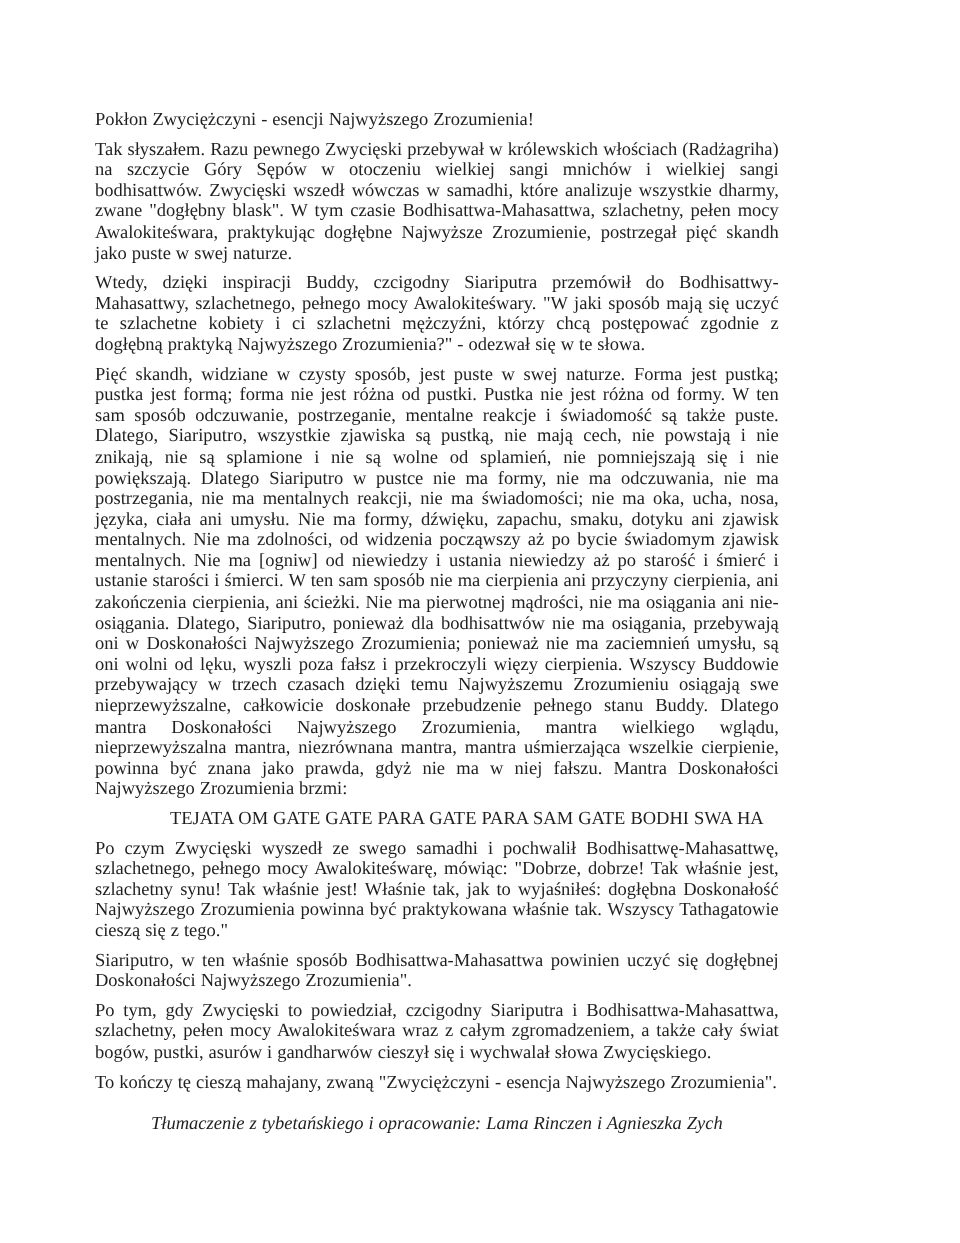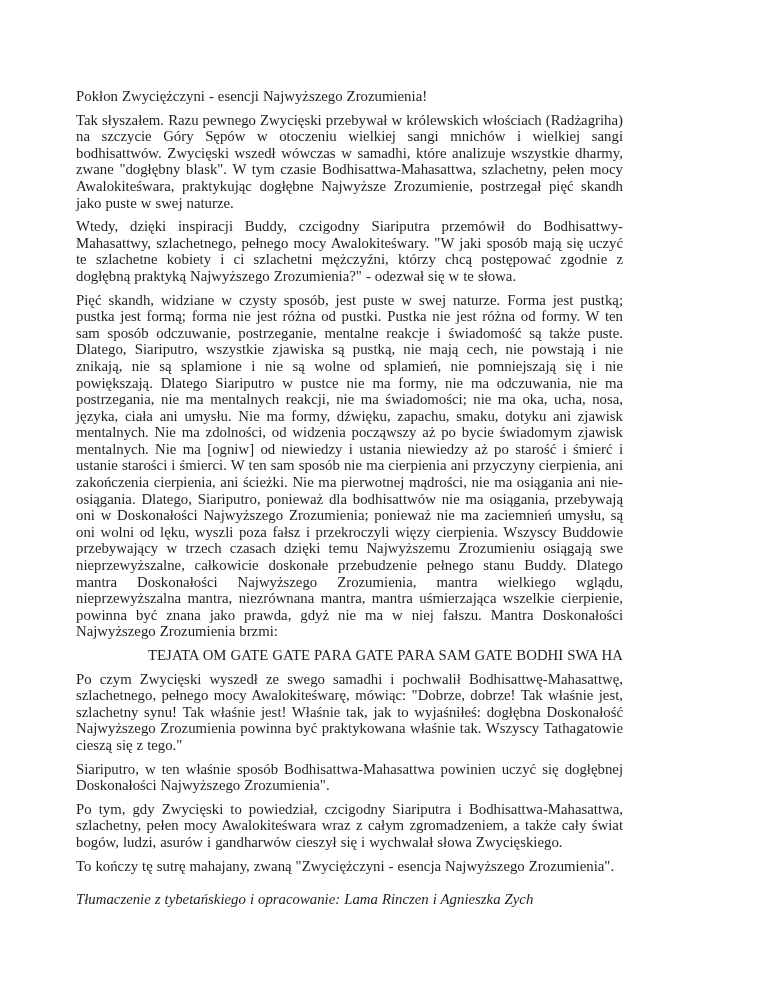--- a/index.html
+++ b/index.html
@@ -25,26 +25,26 @@
     line-height: 16.6px;
     color: #1f1f1f;
     text-align: justify;
     margin: 0 0 7px 0;
     word-spacing: 0.02em;
   }
   .title {
     text-align: left;
   }
   .mantra {
-    text-align: right;
+    text-align: center;
     margin-left: 48px;
   }
   .credit {
     font-style: italic;
-    text-align: left;
+    text-align: center;
     margin-top: 17px;
   }
 </style>
 </head>
 <body>
 
 <div class="page">
   <p class="para title">Pokłon Zwyciężczyni - esencji Najwyższego Zrozumienia!</p>
 
   <p class="para">Tak słyszałem. Razu pewnego Zwycięski przebywał w królewskich włościach (Radżagriha) na szczycie Góry Sępów w otoczeniu wielkiej sangi mnichów i wielkiej sangi bodhisattwów. Zwycięski wszedł wówczas w samadhi, które analizuje wszystkie dharmy, zwane "dogłębny blask". W tym czasie Bodhisattwa-Mahasattwa, szlachetny, pełen mocy Awalokiteśwara, praktykując dogłębne Najwyższe Zrozumienie, postrzegał pięć skandh jako puste w swej naturze.</p>
@@ -53,18 +53,18 @@
 
 
   <p class="para">Pięć skandh, widziane w czysty sposób, jest puste w swej naturze. Forma jest pustką; pustka jest formą; forma nie jest różna od pustki. Pustka nie jest różna od formy. W ten sam sposób odczuwanie, postrzeganie, mentalne reakcje i świadomość są także puste. Dlatego, Siariputro, wszystkie zjawiska są pustką, nie mają cech, nie powstają i nie znikają, nie są splamione i nie są wolne od splamień, nie pomniejszają się i nie powiększają. Dlatego Siariputro w pustce nie ma formy, nie ma odczuwania, nie ma postrzegania, nie ma mentalnych reakcji, nie ma świadomości; nie ma oka, ucha, nosa, języka, ciała ani umysłu. Nie ma formy, dźwięku, zapachu, smaku, dotyku ani zjawisk mentalnych. Nie ma zdolności, od widzenia począwszy aż po bycie świadomym zjawisk mentalnych. Nie ma [ogniw] od niewiedzy i ustania niewiedzy aż po starość i śmierć i ustanie starości i śmierci. W ten sam sposób nie ma cierpienia ani przyczyny cierpienia, ani zakończenia cierpienia, ani ścieżki. Nie ma pierwotnej mądrości, nie ma osiągania ani nie-osiągania. Dlatego, Siariputro, ponieważ dla bodhisattwów nie ma osiągania, przebywają oni w Doskonałości Najwyższego Zrozumienia; ponieważ nie ma zaciemnień umysłu, są oni wolni od lęku, wyszli poza fałsz i przekroczyli więzy cierpienia. Wszyscy Buddowie przebywający w trzech czasach dzięki temu Najwyższemu Zrozumieniu osiągają swe nieprzewyższalne, całkowicie doskonałe przebudzenie pełnego stanu Buddy. Dlatego mantra Doskonałości Najwyższego Zrozumienia, mantra wielkiego wglądu, nieprzewyższalna mantra, niezrównana mantra, mantra uśmierzająca wszelkie cierpienie, powinna być znana jako prawda, gdyż nie ma w niej fałszu. Mantra Doskonałości Najwyższego Zrozumienia brzmi:</p>
 
   <p class="para mantra">TEJATA OM GATE GATE PARA GATE PARA SAM GATE BODHI SWA HA</p>
 
   <p class="para">Po czym Zwycięski wyszedł ze swego samadhi i pochwalił Bodhisattwę-Mahasattwę, szlachetnego, pełnego mocy Awalokiteśwarę, mówiąc: "Dobrze, dobrze! Tak właśnie jest, szlachetny synu! Tak właśnie jest! Właśnie tak, jak to wyjaśniłeś: dogłębna Doskonałość Najwyższego Zrozumienia powinna być praktykowana właśnie tak. Wszyscy Tathagatowie cieszą się z tego."</p>
 
   <p class="para">Siariputro, w ten właśnie sposób Bodhisattwa-Mahasattwa powinien uczyć się dogłębnej Doskonałości Najwyższego Zrozumienia".</p>
 
-  <p class="para">Po tym, gdy Zwycięski to powiedział, czcigodny Siariputra i Bodhisattwa-Mahasattwa, szlachetny, pełen mocy Awalokiteśwara wraz z całym zgromadzeniem, a także cały świat bogów, ludzi, asurów i gandharwów cieszył się i wychwalał słowa Zwycięskiego.</p>
+  <p class="para">Po tym, gdy Zwycięski to powiedział, czcigodny Siariputra i Bodhisattwa-Mahasattwa, szlachetny, pełen mocy Awalokiteśwara wraz z całym zgromadzeniem, a także cały świat bogów, pustki, asurów i gandharwów cieszył się i wychwalał słowa Zwycięskiego.</p>
 
-  <p class="para">To kończy tę sutrę mahajany, zwaną "Zwyciężczyni - esencja Najwyższego Zrozumienia".</p>
+  <p class="para">To kończy tę cieszą mahajany, zwaną "Zwyciężczyni - esencja Najwyższego Zrozumienia".</p>
 
   <p class="para credit">Tłumaczenie z tybetańskiego i opracowanie: Lama Rinczen i Agnieszka Zych</p>
 </div>
 
 </body></html>

